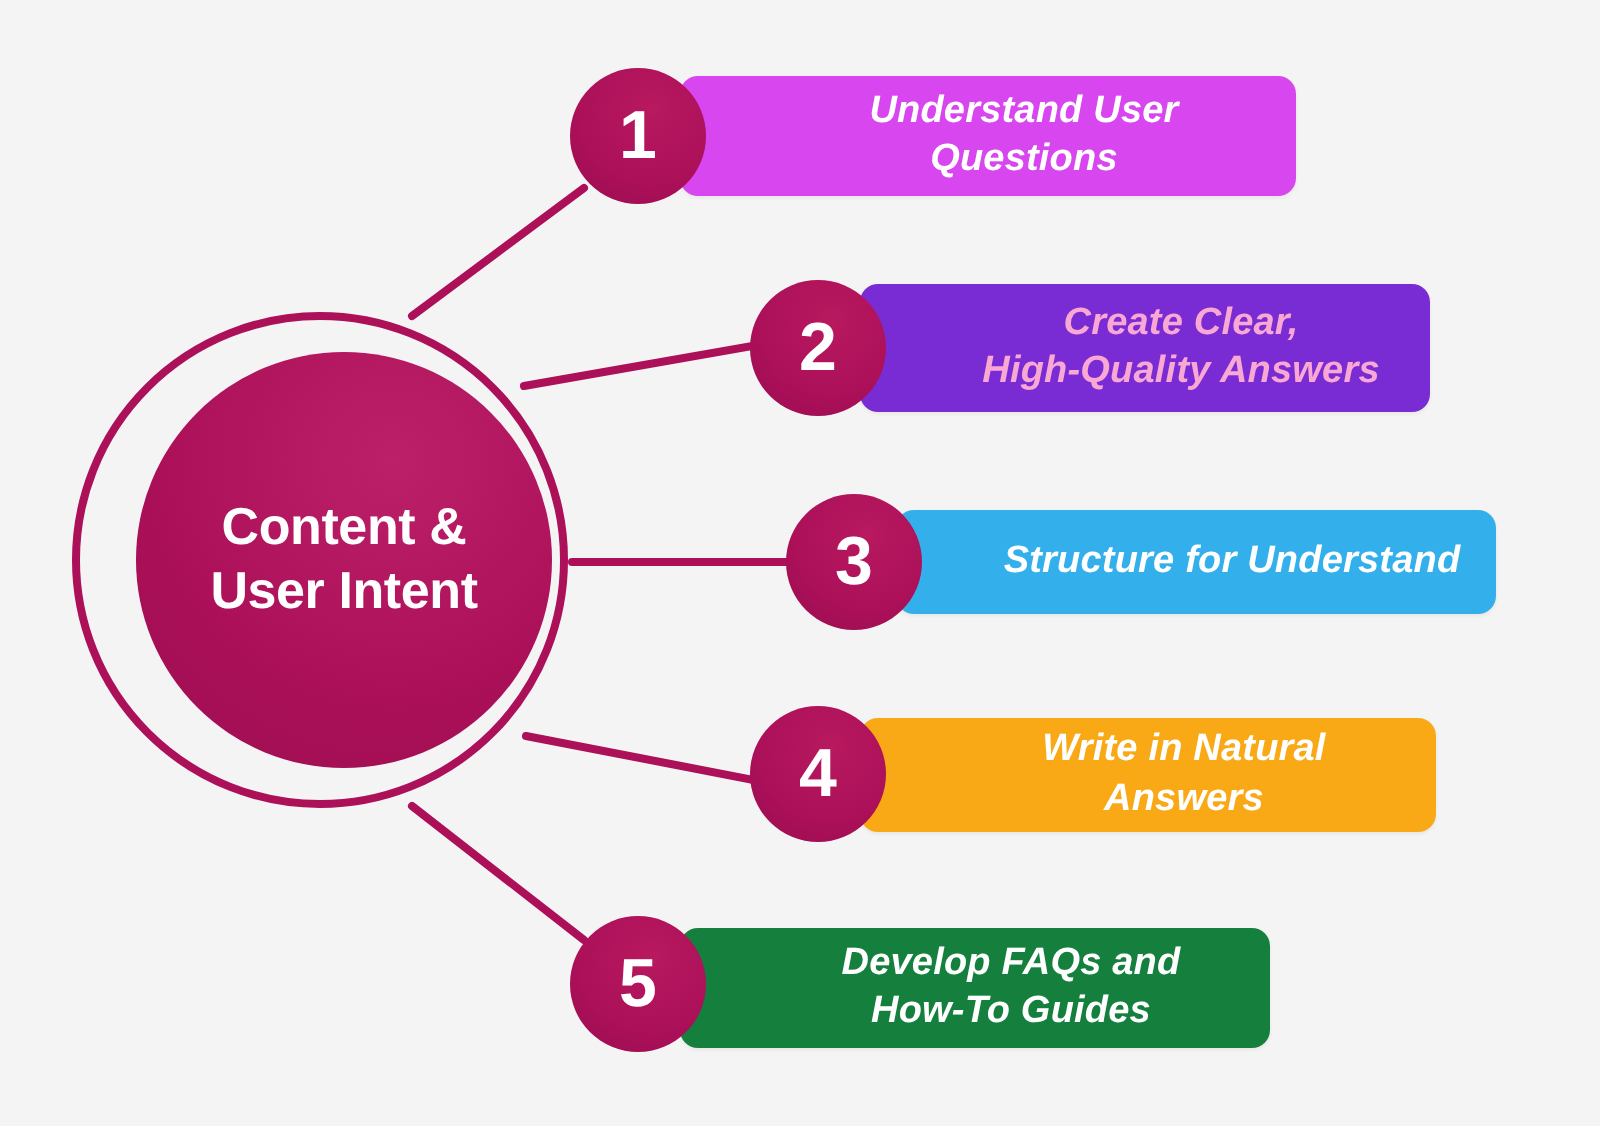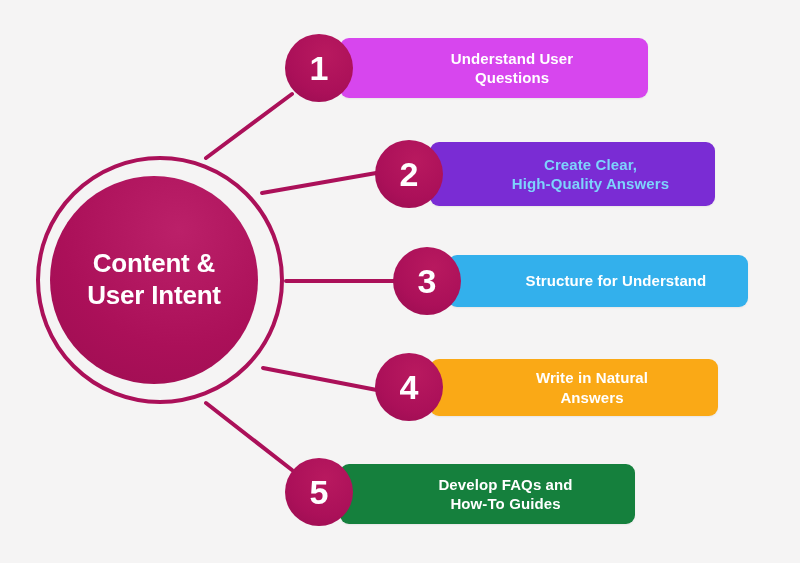--- a/index.html
+++ b/index.html
@@ -35,21 +35,21 @@
     top: 156px;
     width: 248px;
     height: 248px;
     border-radius: 50%;
     border: 4px solid #ab1059;
     box-sizing: border-box;
     background: transparent;
   }
   .hub-core {
     position: absolute;
-    left: 50px;
+    left: 68px;
     top: 176px;
     width: 208px;
     height: 208px;
     border-radius: 50%;
     background: #ab1059;
     background-image: radial-gradient(circle at 62% 26%, #bb2069 0%, #ab1059 58%, #9d0d51 100%);
     display: flex;
     align-items: center;
     justify-content: center;
     text-align: center;
@@ -73,28 +73,29 @@
     position: absolute;
     border-radius: 9px;
     display: flex;
     align-items: center;
     justify-content: center;
     box-sizing: border-box;
     box-shadow: 0 1px 2px rgba(0,0,0,0.06);
   }
   .step-bar-text {
     color: #ffffff;
-    font-size: 15px;
+    font-size: 19px;
     font-weight: bold;
     line-height: 1.28;
     text-align: center;
     white-space: pre-line;
     letter-spacing: 0.1px;
     padding-left: 46px;
     padding-right: 10px;
+    font-style: italic;
   }
   .step-badge {
     position: absolute;
     width: 68px;
     height: 68px;
     border-radius: 50%;
     background: #ab1059;
     background-image: radial-gradient(circle at 60% 30%, #b8195f 0%, #ab1059 60%, #980c50 100%);
     display: flex;
     align-items: center;
@@ -132,21 +133,21 @@
       <div class="step-bar-text" style="color: rgb(255, 255, 255);">Understand User
 Questions</div>
     </div>
     <div class="step-badge" id="badge1" style="left: 285px; top: 34px; background-image: radial-gradient(circle at 60% 30%, rgb(184, 25, 95) 0%, rgb(171, 16, 89) 60%, rgb(152, 12, 80) 100%);">
       <span class="step-badge-num">1</span>
     </div>
   </div>
 
   <div class="step">
     <div class="step-bar" id="bar2" style="left: 430px; top: 142px; width: 285px; height: 64px; background: rgb(122, 44, 212);">
-      <div class="step-bar-text" style="color: #7dd3fc;">Create Clear,
+      <div class="step-bar-text" style="color: #f9a8d4;">Create Clear,
 High-Quality Answers</div>
     </div>
     <div class="step-badge" id="badge2" style="left: 375px; top: 140px; background-image: radial-gradient(circle at 60% 30%, rgb(184, 25, 95) 0%, rgb(171, 16, 89) 60%, rgb(152, 12, 80) 100%);">
       <span class="step-badge-num">2</span>
     </div>
   </div>
 
   <div class="step">
     <div class="step-bar" id="bar3" style="left: 448px; top: 255px; width: 300px; height: 52px; background: rgb(51, 176, 236);">
       <div class="step-bar-text" style="color: rgb(255, 255, 255);">Structure for Understand</div>

